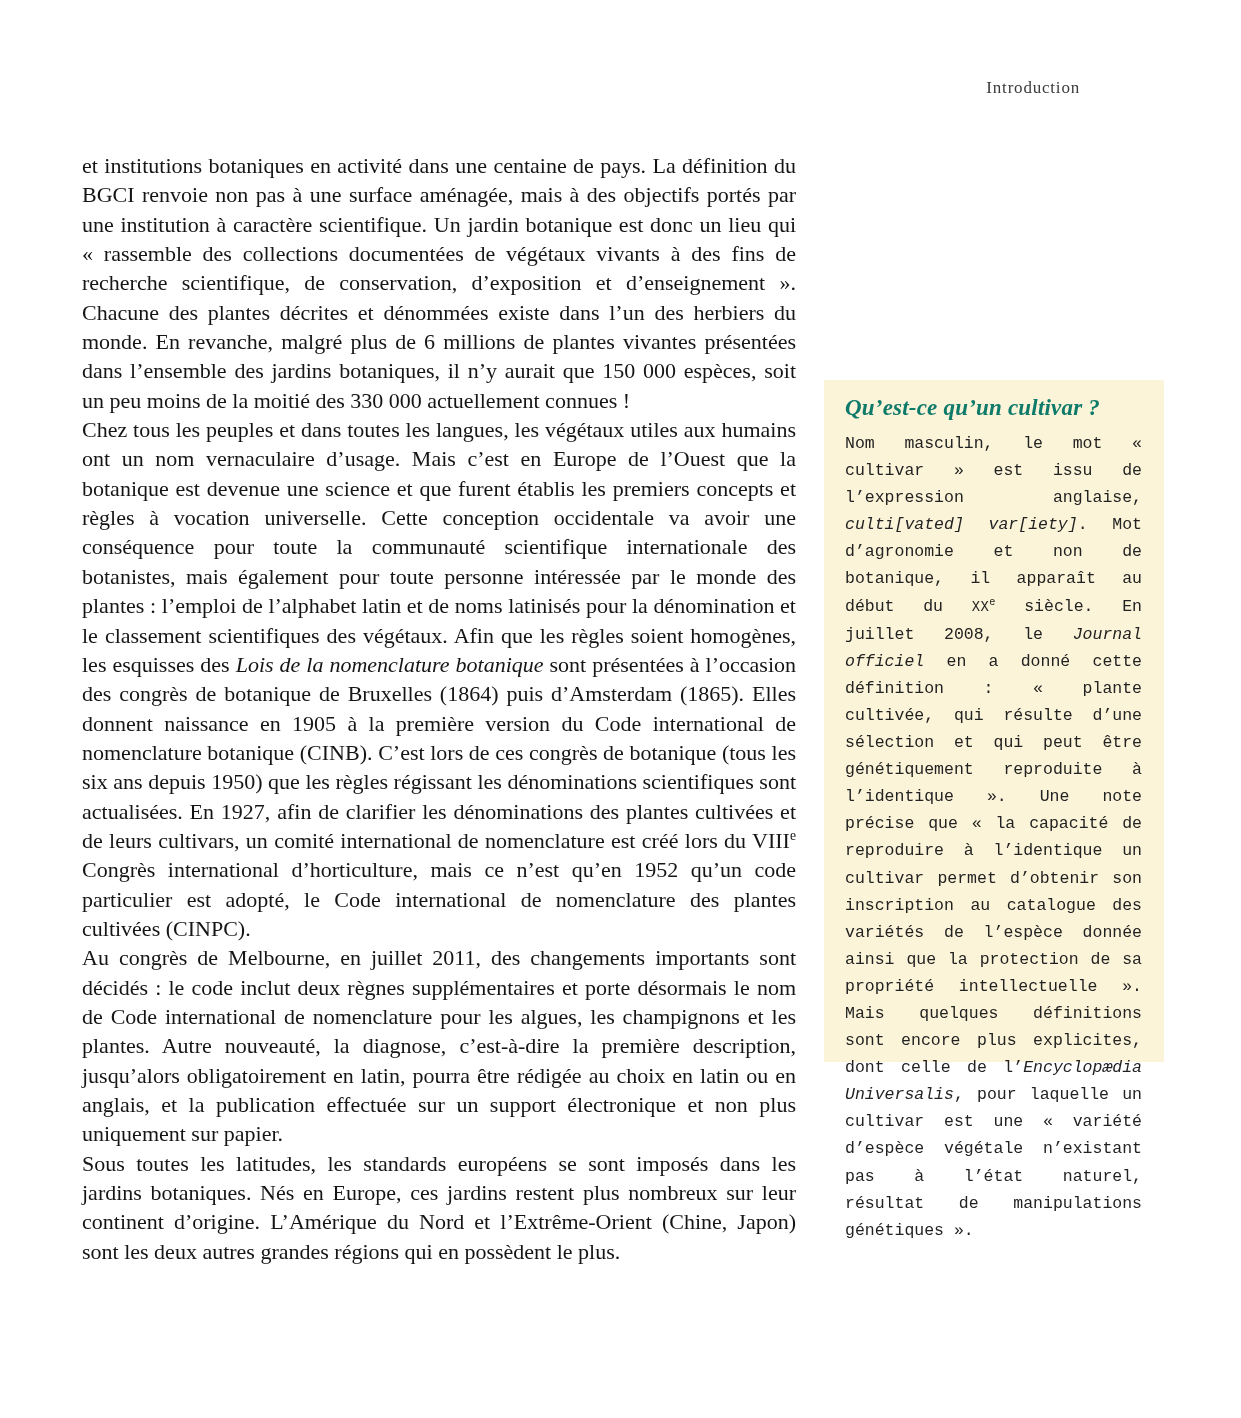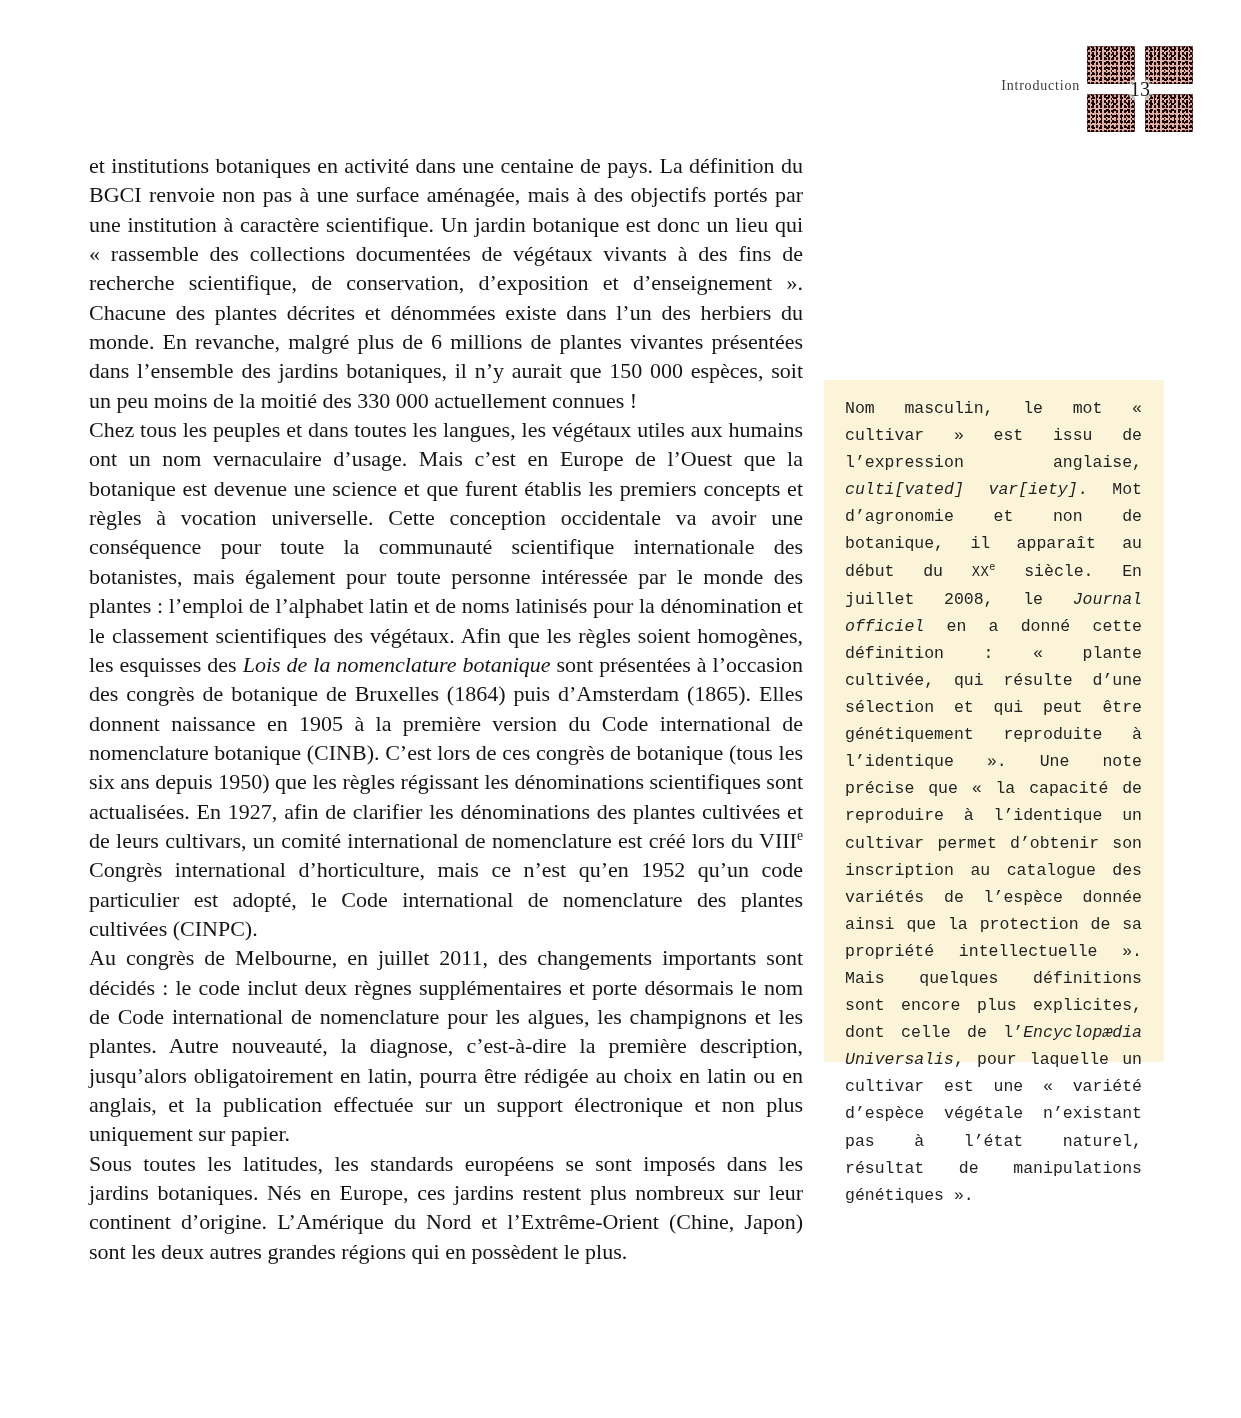--- a/index.html
+++ b/index.html
@@ -9,21 +9,21 @@
     background:#ffffff;
     overflow:hidden;
     font-family:"Liberation Serif", serif;
   }
 
   
   .header-label{
     position:absolute;
     left:885px;top:78px;width:195px;
     text-align:right;
-    font-size:14px;
+    font-size:17px;
     color:#3b3b3b;
     letter-spacing:0.8px;
   }
   .ornament{
     position:absolute;
     left:1087px;top:46px;
     width:106px;height:86px;
     display:grid;
     grid-template-columns:1fr 1fr;
     grid-template-rows:1fr 1fr;
@@ -47,21 +47,21 @@
     font-size:20px;color:#161616;
   }
   .page-number span{
     background:radial-gradient(circle, #ffffff 45%, rgba(255,255,255,0) 75%);
     padding:1px 4px;
   }
 
   
   .main{
     position:absolute;
-    left:89px;top:151px;width:714px;
+    left:82px;top:151px;width:714px;
     font-size:22px;
     line-height:29.35px;
     text-align:justify;
     color:#151515;
   }
   .para{margin:0;padding:0;}
 
   
   .sidebar{
     position:absolute;
@@ -93,34 +93,26 @@
   .sup{font-size:0.62em;vertical-align:super;line-height:0;}
   .sc{font-size:0.84em;letter-spacing:0.5px;}
 </style>
 </head>
 <body>
 
 <div class="page">
 
   <div class="header-label">Introduction</div>
 
-  <div class="ornament">
-    <div class="q"></div>
-    <div class="q"></div>
-    <div class="q"></div>
-    <div class="q"></div>
-    <div class="page-number">
-      <span>13</span>
-    </div>
-  </div>
 
   <div class="main">
     <p class="para"><span>et institutions botaniques en activité dans une centaine de pays. La définition du BGCI renvoie non pas à une surface aménagée, mais à des objectifs portés par une institution à caractère scientifique. Un jardin botanique est donc un lieu qui « rassemble des collections documentées de végétaux vivants à des fins de recherche scientifique, de conservation, d’exposition et d’enseignement ». Chacune des plantes décrites et dénommées existe dans l’un des herbiers du monde. En revanche, malgré plus de 6 millions de plantes vivantes présentées dans l’ensemble des jardins botaniques, il n’y aurait que 150 000 espèces, soit un peu moins de la moitié des 330 000 actuellement connues !</span></p>
     <p class="para"><span>Chez tous les peuples et dans toutes les langues, les végétaux utiles aux humains ont un nom vernaculaire d’usage. Mais c’est en Europe de l’Ouest que la botanique est devenue une science et que furent établis les premiers concepts et règles à vocation universelle. Cette conception occidentale va avoir une conséquence pour toute la communauté scientifique internationale des botanistes, mais également pour toute personne intéressée par le monde des plantes : l’emploi de l’alphabet latin et de noms latinisés pour la dénomination et le classement scientifiques des végétaux. Afin que les règles soient homogènes, les esquisses des </span><span class="it">Lois de la nomenclature botanique</span><span> sont présentées à l’occasion des congrès de botanique de Bruxelles (1864) puis d’Amsterdam (1865). Elles donnent naissance en 1905 à la première version du Code international de nomenclature botanique (CINB). C’est lors de ces congrès de botanique (tous les six ans depuis 1950) que les règles régissant les dénominations scientifiques sont actualisées. En 1927, afin de clarifier les dénominations des plantes cultivées et de leurs cultivars, un comité international de nomenclature est créé lors du VIII</span><span class="sup">e</span><span> Congrès international d’horticulture, mais ce n’est qu’en 1952 qu’un code particulier est adopté, le Code international de nomenclature des plantes cultivées (CINPC).</span></p>
     <p class="para"><span>Au congrès de Melbourne, en juillet 2011, des changements importants sont décidés : le code inclut deux règnes supplémentaires et porte désormais le nom de Code international de nomenclature pour les algues, les champignons et les plantes. Autre nouveauté, la diagnose, c’est-à-dire la première description, jusqu’alors obligatoirement en latin, pourra être rédigée au choix en latin ou en anglais, et la publication effectuée sur un support électronique et non plus uniquement sur papier.</span></p>
     <p class="para"><span>Sous toutes les latitudes, les standards européens se sont imposés dans les jardins botaniques. Nés en Europe, ces jardins restent plus nombreux sur leur continent d’origine. L’Amérique du Nord et l’Extrême-Orient (Chine, Japon) sont les deux autres grandes régions qui en possèdent le plus.</span></p>
   </div>
 
   <aside class="sidebar">
+    <h2 class="sidebar-title">Qu’est-ce qu’un cultivar ?</h2>
     <div class="sidebar-body"><span>Nom masculin, le mot « cultivar » est issu de l’expression anglaise, </span><span class="it">culti[vated] var[iety]</span><span>. Mot d’agronomie et non de botanique, il apparaît au début du </span><span class="sc">XX</span><span class="sup">e</span><span> siècle. En juillet 2008, le </span><span class="it">Journal officiel</span><span> en a donné cette définition : « plante cultivée, qui résulte d’une sélection et qui peut être génétiquement reproduite à l’identique ». Une note précise que « la capacité de reproduire à l’identique un cultivar permet d’obtenir son inscription au catalogue des variétés de l’espèce donnée ainsi que la protection de sa propriété intellectuelle ». Mais quelques définitions sont encore plus explicites, dont celle de l’</span><span class="it">Encyclopædia Universalis</span><span>, pour laquelle un cultivar est une « variété d’espèce végétale n’existant pas à l’état naturel, résultat de manipulations génétiques ».</span></div>
   </aside>
 
 </div>
 
 </body></html>

